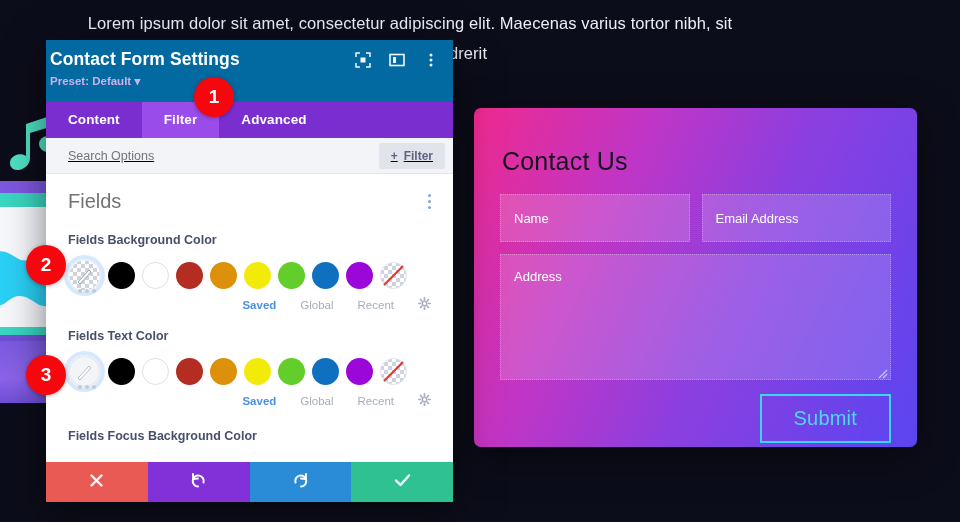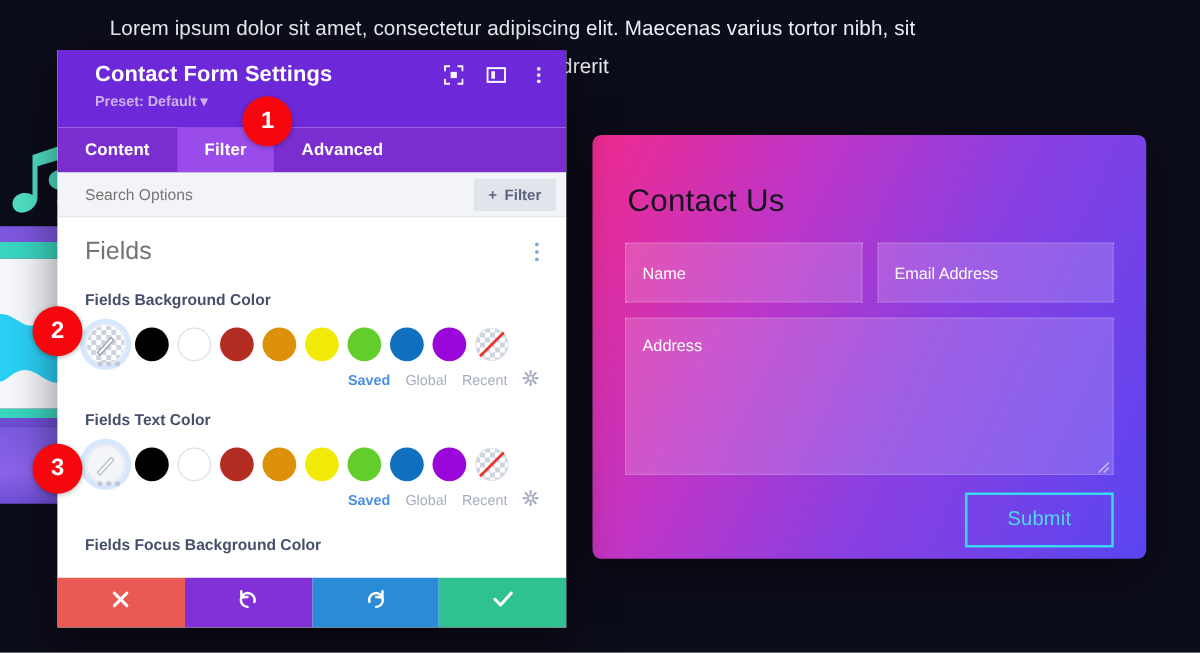--- a/index.html
+++ b/index.html
@@ -79,37 +79,37 @@
   .ff.half { flex: 1 1 0; }
   .ff.msg { height: 126px; align-items: flex-start; width: 100%; position: relative; }
   #resize-grip {
     position: absolute; right: 2px; bottom: 2px; width: 10px; height: 10px;
   }
   #submit-row { display: flex; justify-content: flex-end; margin-top: 14px; }
   #submit-btn {
     border: 2px solid #3ad7f0;
     color: #4fd9ef;
     background: transparent;
-    font-size: 16px;
+    font-size: 20px;
     padding: 11px 32px;
     letter-spacing: .2px;
   }
 
   
   #modal {
     position: absolute; left: 46px; top: 40px;
     width: 407px; height: 462px;
     background: #fff;
     box-shadow: 0 12px 38px rgba(0,0,0,.5);
     display: flex; flex-direction: column;
     overflow: hidden;
   }
   #modal-header {
-    background: #6d28d9; height: 62px; flex: 0 0 62px;
-    padding: 9px 14px 0 30px;
+    background: #0369a1; height: 62px; flex: 0 0 62px;
+    padding: 9px 14px 0 4px;
     position: relative;
   }
   #modal-title {
     color: #fff; font-size: 17.5px; font-weight: bold; letter-spacing: .1px;
   }
   #modal-preset {
     color: #cdb0ea; font-size: 11.5px; font-weight: bold; margin-top: 4px;
   }
   #header-icons {
     position: absolute; right: 14px; top: 12px;
@@ -128,20 +128,21 @@
   }
   .tab.active { background: #9a4ceb; }
 
   #searchbar {
     height: 36px; flex: 0 0 36px;
     background: #f3f4f8;
     border-bottom: 1px solid #e3e5ee;
     display: flex; align-items: center;
     padding: 0 8px 0 22px;
     position: relative;
+    text-decoration: underline;
   }
   #search-input {
     border: 0; background: transparent; outline: none;
     font-size: 12.5px; color: #8f94a8; flex: 1;
     font-family: "Liberation Sans", sans-serif;
   }
   #filter-btn {
     background: #e2e4ec; color: #5d6480;
     font-size: 12px; font-weight: bold;
     padding: 6px 12px; border-radius: 2px;
@@ -163,21 +164,21 @@
     width: 33px; height: 33px; flex: 0 0 33px;
     box-shadow: 0 0 0 4px rgba(120,180,250,.30), 0 0 0 2px #fff inset;
     border: 1px solid #e6e8f0;
   }
   .sw.white { border: 1px solid #dcdfe8; }
   .dots3 { display: flex; gap: 3px; margin: -6px 0 0 10px; }
   .dots3 i { width: 4px; height: 4px; border-radius: 50%; background: #c3c8d6; display: block; }
 
   .meta-row {
     display: flex; align-items: center; justify-content: flex-end;
-    gap: 12px; margin-top: 2px; height: 20px;
+    gap: 24px; margin-top: 2px; height: 20px;
   }
   .meta { font-size: 11.5px; color: #a7adbf; }
   .meta.active { color: #4a90e2; font-weight: bold; }
 
   #modal-footer { display: flex; height: 40px; flex: 0 0 40px; }
   .fbtn { flex: 1; display: flex; align-items: center; justify-content: center; color: #fff; }
   #btn-cancel { background: #ea5a55; }
   #btn-undo   { background: #8230d8; }
   #btn-redo   { background: #2a8cd6; }
   #btn-save   { background: #2fc191; }

